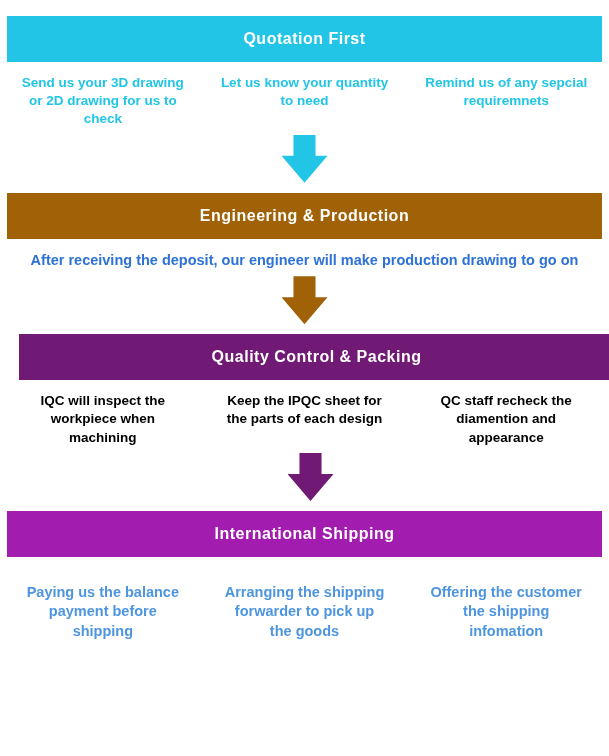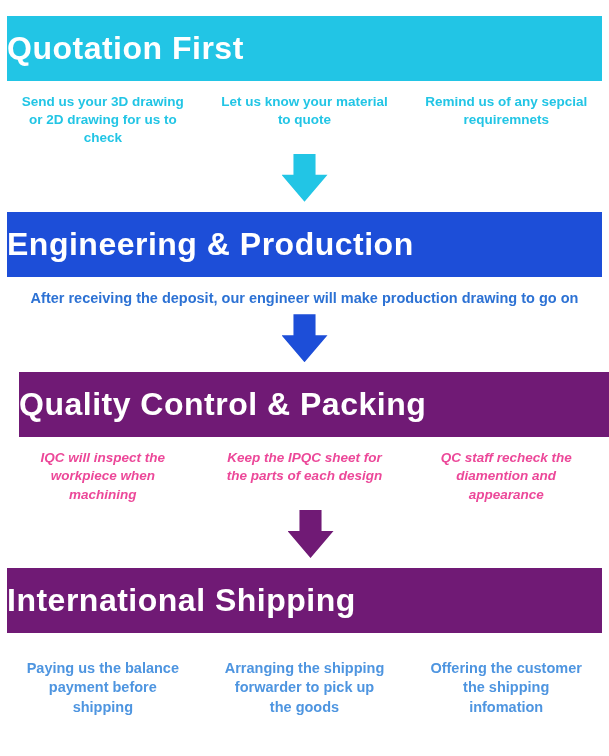--- a/index.html
+++ b/index.html
@@ -13,23 +13,24 @@
     font-family: "Liberation Sans", sans-serif;
     overflow: hidden;
   }
   .flow {
     padding: 16px 7px 10px 7px;
     box-sizing: border-box;
   }
   .section-header {
     width: 100%;
     box-sizing: border-box;
+    text-align: center;
     color: #ffffff;
     font-weight: bold;
-    font-size: 32px;
+    font-size: 16px;
     letter-spacing: 0.5px;
     padding: 14px 0;
   }
   .steps-row {
     display: flex;
     align-items: flex-start;
     justify-content: space-between;
     margin: 12px 0 6px 0;
     gap: 10px;
   }
@@ -52,38 +53,38 @@
     margin: 6px 0 10px 0;
   }
   .down-arrow {
     width: 46px;
     height: 48px;
     clip-path: polygon(26% 0, 74% 0, 74% 44%, 100% 44%, 50% 100%, 0 44%, 26% 44%);
   }
   
   .c-cyan  { background: #22c5e5; }
   .t-cyan  { color: #22c5e5; }
-  .c-blue  { background: #1d4ed8; }
+  .c-blue  { background: #a16207; }
   .t-blue  { color: #2d72d4; }
   .c-orange{ background: #701a75; margin-left: 12px; }
-  .t-orange{ color: #ec4899; font-style: italic; }
-  .c-lblue { background: #701a75; }
+  .t-orange{ color: #000000; }
+  .c-lblue { background: #a21caf; }
   .t-lblue { color: #4e95e0; }
   .gap-lg { margin-top: 26px; }
 </style>
 </head>
 <body>
 
 <div class="flow">
 
   <div class="section">
     <div class="section-header c-cyan">Quotation First</div>
     <div class="steps-row cols-4">
       <div class="step t-cyan">Send us your 3D drawing or 2D drawing for us to check</div>
-      <div class="step t-cyan">Let us know your material to quote</div>
+      <div class="step t-cyan">Let us know your quantity to need</div>
       <div class="step t-cyan">Remind us of any sepcial requiremnets</div>
     </div>
     <div class="arrow-wrap">
       <div class="down-arrow c-cyan"></div>
     </div>
   </div>
 
   <div class="section">
     <div class="section-header c-blue">Engineering &amp; Production</div>
     <div class="steps-row cols-3">

